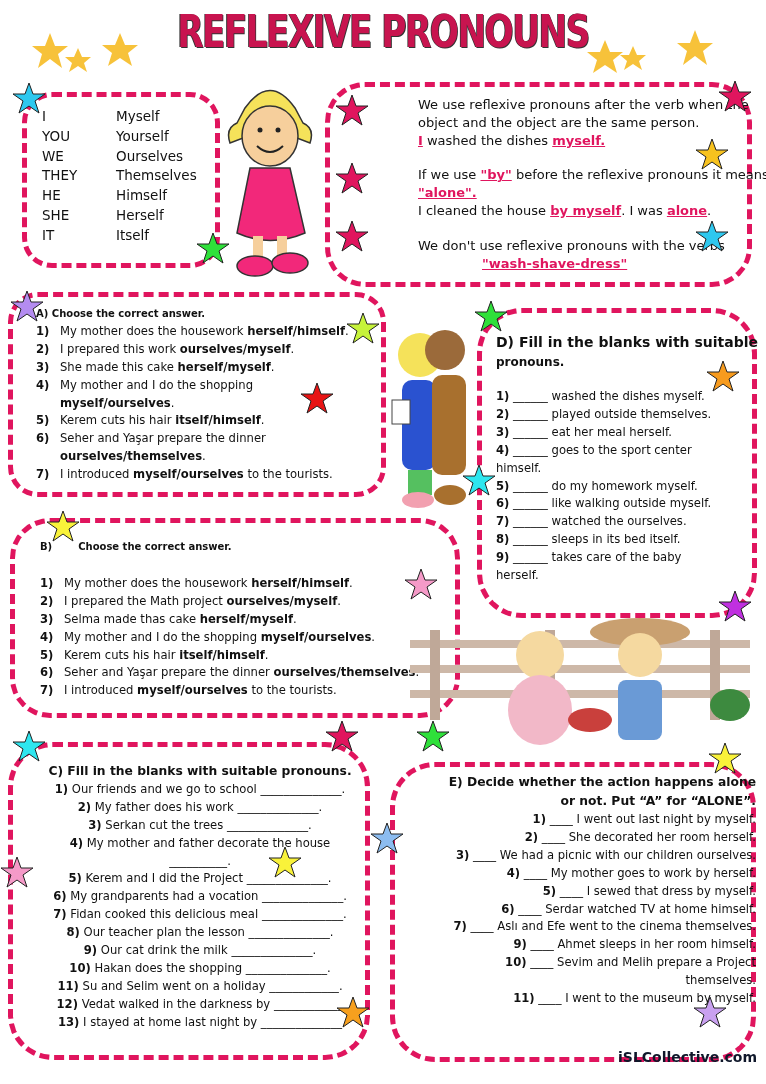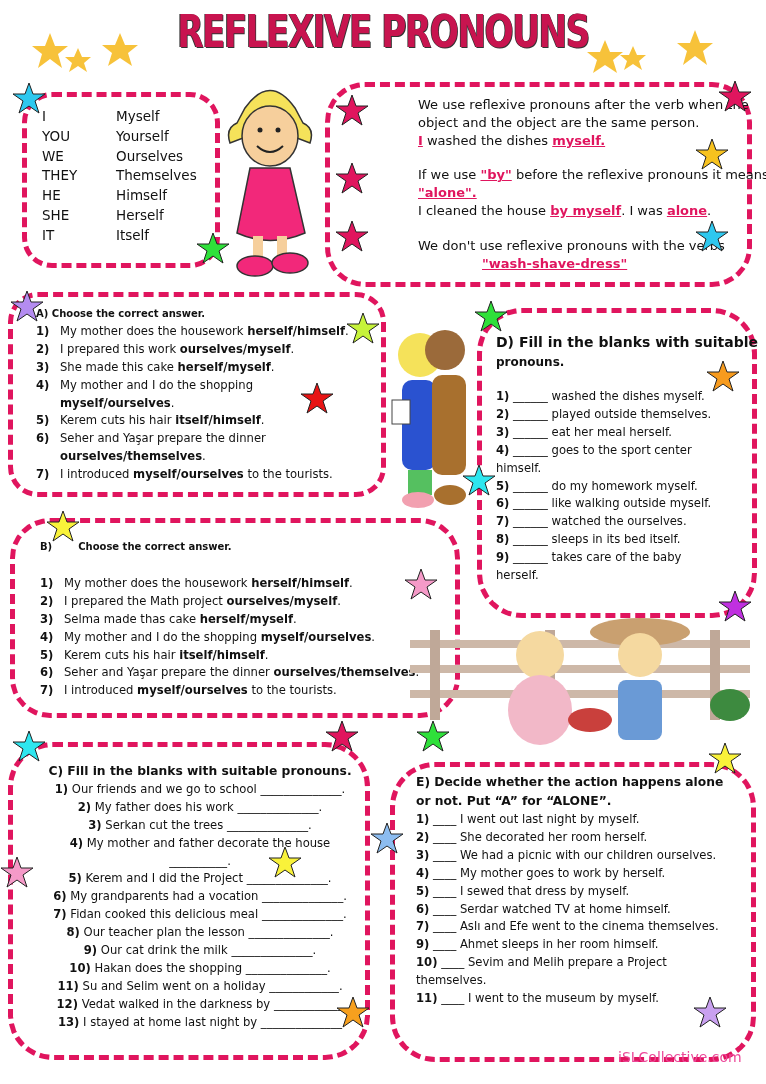--- a/index.html
+++ b/index.html
@@ -14,21 +14,21 @@
   .txt { font-size:13px; line-height:17.8px;margin-left:44px; }
   .txt-s { font-size:11.6px; line-height:17.9px; }
   .b { font-weight:bold; }
   .pink { color:#e0155e; font-weight:bold; text-decoration:underline; }
   .row { white-space:nowrap; }
   .num { font-weight:bold; display:inline-block; }
   .star { position:absolute; }
   .pron-row { display:flex; font-size:13.5px; line-height:19.8px; }
   .pron-row .p1 { width:74px; }
   .fig { position:absolute; }
-  .watermark { position:absolute; left:618px; top:1049px; font-size:14px; font-weight:normal; color:#ec4899; }
+  .watermark { position:absolute; left:618px; top:1049px; font-size:14px; font-weight:bold; color:#0f172a; }
 </style>
 </head>
 <body>
 
 <div class="title">REFLEXIVE PRONOUNS</div>
 
 <svg class="abs" style="left:30px;top:28px" width="120" height="50">
   <polygon points="20,5 25,18 38,18 28,26 32,40 20,31 8,40 12,26 2,18 15,18" fill="#f7c23a"></polygon>
   <polygon points="48,20 52,29 61,29 54,35 57,44 48,38 39,44 42,35 35,29 44,29" fill="#f7c23a"></polygon>
   <polygon points="90,5 95,17 108,17 98,25 102,38 90,30 78,38 82,25 72,17 85,17" fill="#f7c23a"></polygon>
@@ -183,21 +183,21 @@
   <div class="row"><b>7)</b><span> Fidan cooked this delicious meal </span><span>______________</span><span>.</span></div>
   <div class="row"><b>8)</b><span> Our teacher plan the lesson </span><span>______________</span><span>.</span></div>
   <div class="row"><b>9)</b><span> Our cat drink the milk </span><span>______________</span><span>.</span></div>
   <div class="row"><b>10)</b><span> Hakan does the shopping </span><span>______________</span><span>.</span></div>
   <div class="row"><b>11)</b><span> Su and Selim went on a holiday </span><span>____________</span><span>.</span></div>
   <div class="row"><b>12)</b><span> Vedat walked in the darkness by </span><span>____________</span></div>
   <div class="row"><b>13)</b><span> I stayed at home last night by </span><span>______________</span></div>
 </div>
 
 <div class="box" style="left:390px;top:762px;width:366px;height:300px;border-radius:45px;"></div>
-<div class="abs txt-s" style="left:416px;top:773px;width:340px;">
+<div class="abs txt-s" style="left:416px;top:773px;width:340px;text-align:right;">
   <div class="row b" style="font-size:12.3px;line-height:19px">E) Decide whether the action happens alone</div>
   <div class="row b" style="font-size:12.3px;line-height:19px">or not. Put “A” for “ALONE”.</div>
   <div class="row"><b>1)</b> <span>____</span><span> I went out last night by myself.</span></div>
   <div class="row"><b>2)</b> <span>____</span><span> She decorated her room herself.</span></div>
   <div class="row"><b>3)</b> <span>____</span><span> We had a picnic with our children ourselves.</span></div>
   <div class="row"><b>4)</b> <span>____</span><span> My mother goes to work by herself.</span></div>
   <div class="row"><b>5)</b> <span>____</span><span> I sewed that dress by myself.</span></div>
   <div class="row"><b>6)</b> <span>____</span><span> Serdar watched TV at home himself.</span></div>
   <div class="row"><b>7)</b> <span>____</span><span> Aslı and Efe went to the cinema themselves.</span></div>
   <div class="row"><b>9)</b> <span>____</span><span> Ahmet sleeps in her room himself.</span></div>

